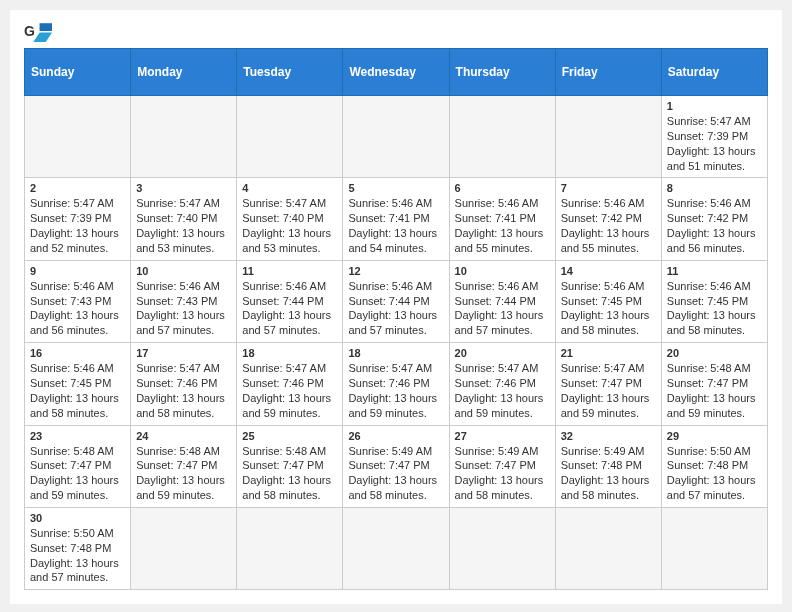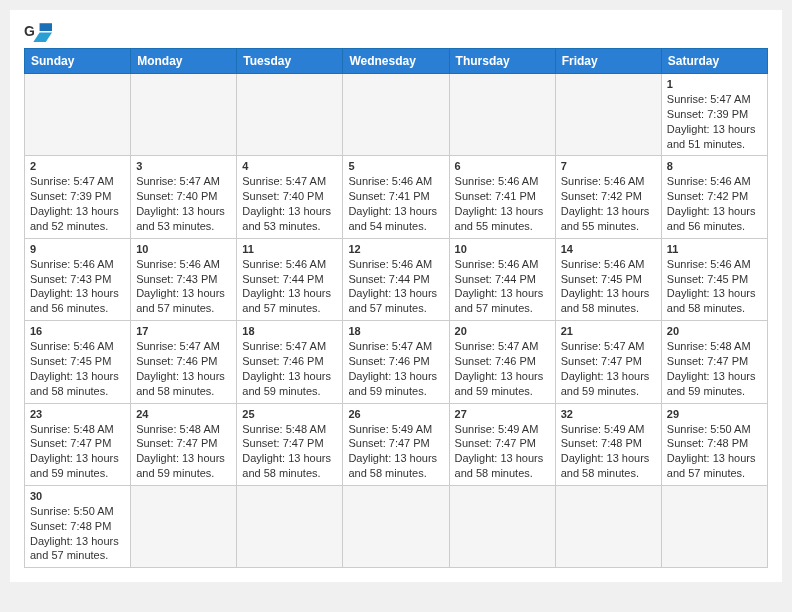--- a/index.html
+++ b/index.html
@@ -45,21 +45,21 @@
     }
     table {
       width: 100%;
       border-collapse: collapse;
       table-layout: fixed;
     }
     thead tr th {
       background: #2a7fd4;
       color: white;
       text-align: left;
-      padding: 5px 6px;
+      padding: 16px 6px;
       font-size: 12px;
       font-weight: bold;
       border: 1px solid #1a6fb5;
     }
     tbody tr td {
       vertical-align: top;
       padding: 4px 5px;
       border: 1px solid #cccccc;
       background: #ffffff;
       min-height: 70px;

